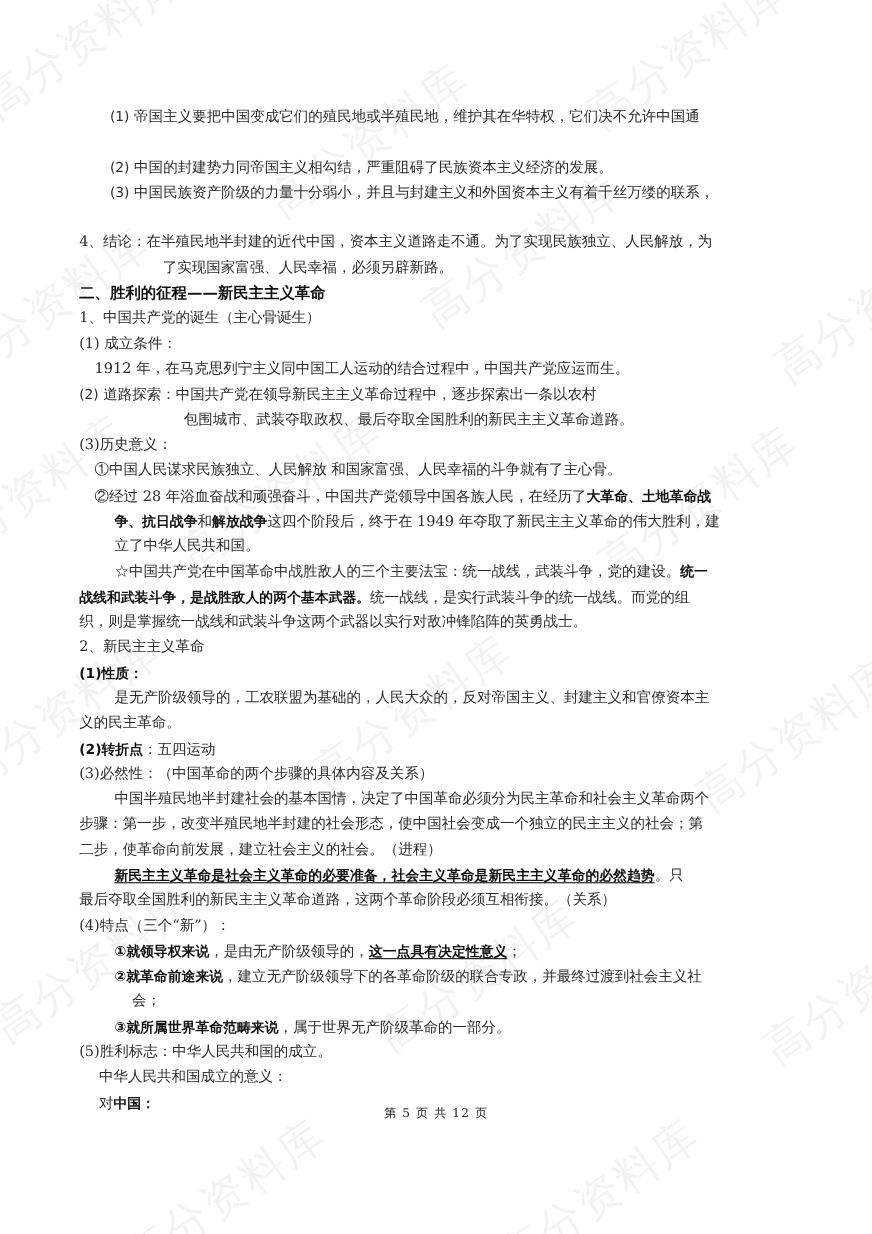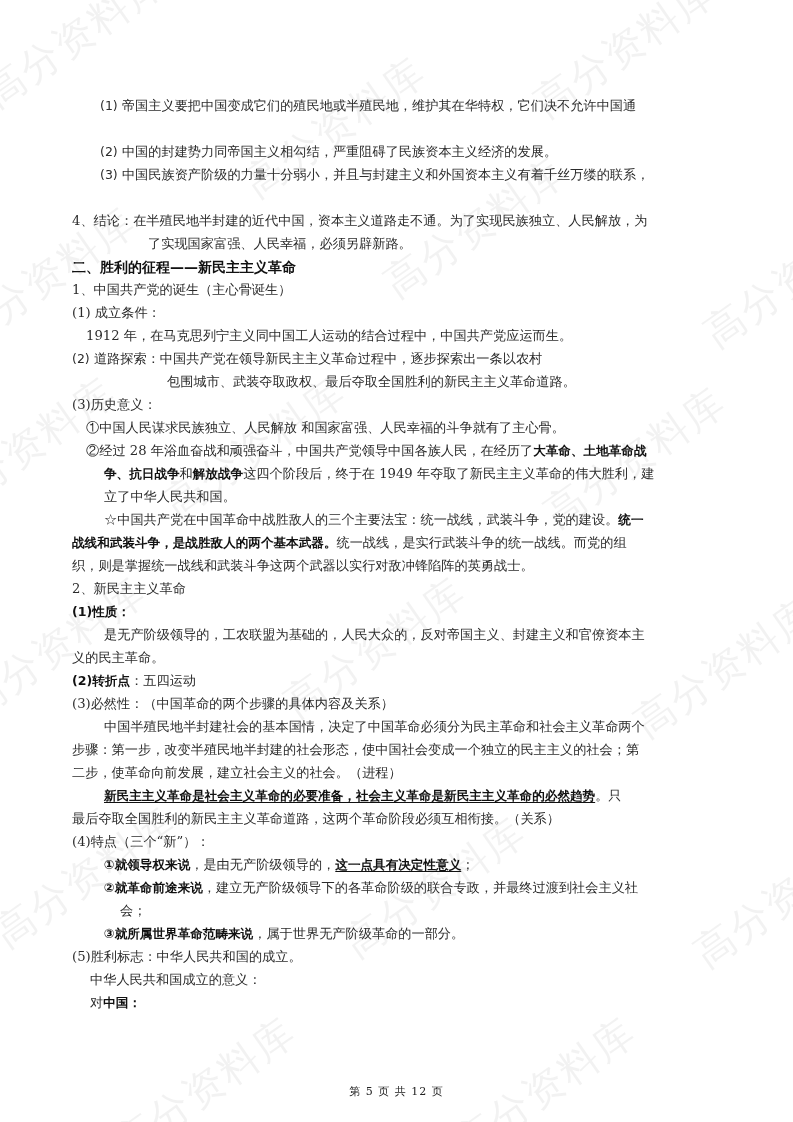--- a/index.html
+++ b/index.html
@@ -14,21 +14,21 @@
     }
     .page { position: absolute; left: 0; top: 0; width: 793px; height: 1122px; z-index: 1; }
     .line {
       position: absolute; font-size: 13.2px; line-height: 20px; white-space: nowrap; color: #2b2b2b;
     }
     .b { font-weight: bold; color: #111; font-family: "DejaVu Sans", sans-serif; font-size: 12.6px; text-align: center; }
     .u { text-decoration: underline; text-underline-offset: 2px; }
     .num { font-family: "DejaVu Sans", sans-serif; font-size: 12.5px; }
     .h2 { font-family: "DejaVu Sans", sans-serif; font-weight: bold; font-size: 14px; color: #111; }
     .footer {
-      position: absolute; left: 0; width: 793px; top: 1084px; text-align: center;
+      position: absolute; left: 0; width: 793px; top: 1004px; text-align: center;
       font-size: 11px; color: #222; letter-spacing: 1px;
     }
   </style>
 </head>
 <body>
 
 <div class="watermarks">
   <div class="wm" style="left:-30px;top:10px;">高分资料库</div>
   <div class="wm" style="left:520px;top:20px;">高分资料库</div>
   <div class="wm" style="left:230px;top:100px;">高分资料库</div>

